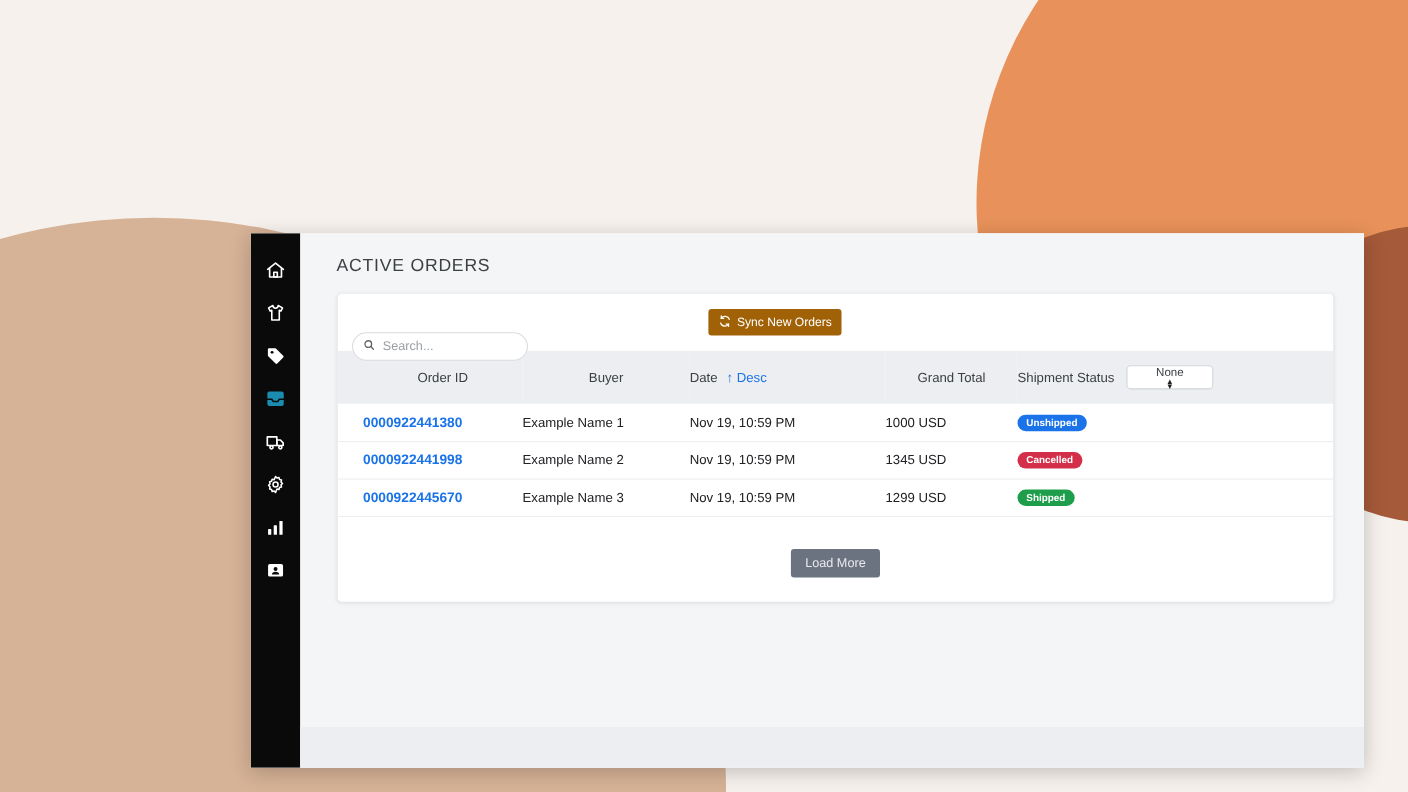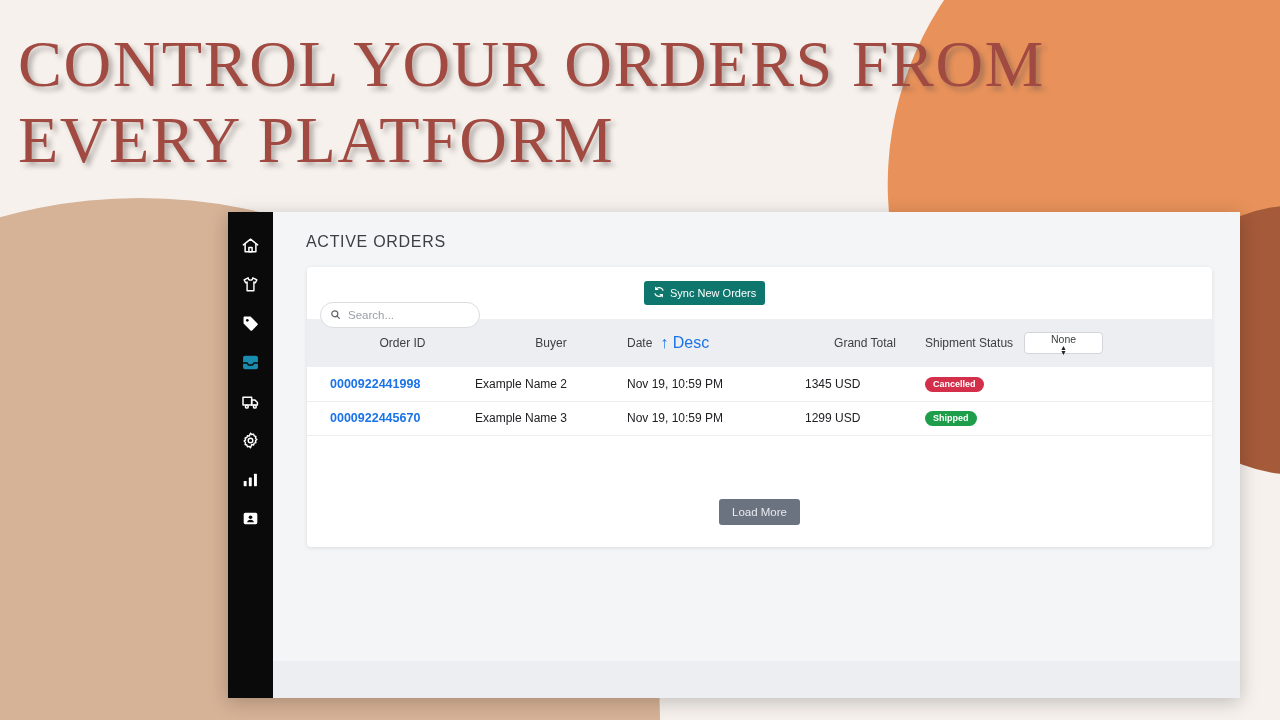--- a/index.html
+++ b/index.html
@@ -138,21 +138,21 @@
     color: #3c4043;
     width: 100%;
     background: transparent;
   }
   #search-input::placeholder { color: #9aa0a6; }
 
   #sync-btn {
     position: absolute;
     left: 337px;
     height: 24px;
-    background: #0f766e;
+    background: #a16207;
     color: #fff;
     border: none;
     border-radius: 3px;
     font-family: "Liberation Sans", sans-serif;
     font-size: 11px;
     padding: 0 9px;
     display: flex; align-items: center; gap: 5px;
     cursor: pointer;
     white-space: nowrap;
   }
@@ -169,21 +169,21 @@
     height: 42px;
     vertical-align: middle;
   }
   .c1 { width: 168px; padding-left: 23px !important; }
   .c2 { width: 152px; }
   .c3 { width: 178px; }
   .c4 { width: 120px; }
   .c5 { }
 
   #date-head { display: flex; align-items: center; gap: 8px; }
-  #sort-label { color: #1a73e8; font-size: 16px; }
+  #sort-label { color: #1a73e8; font-size: 12px; }
 
   #ship-head { display: flex; align-items: center; gap: 11px; }
   #status-select {
     width: 79px; height: 22px;
     border: 1px solid #d2d5d9;
     border-radius: 4px;
     background: #fff;
     font-family: "Liberation Sans", sans-serif;
     font-size: 10.5px;
     color: #3c4043;
@@ -247,22 +247,20 @@
 </style>
 </head>
 <body>
 
 <div id="stage">
 
   <div class="blob" id="blob-tan"></div>
   <div class="blob" id="blob-orange"></div>
   <div class="blob" id="blob-brown"></div>
 
-  <div id="headline">Control your orders from
-every platform</div>
 
   <div id="app-window">
 
     <div id="sidebar">
 
       <div class="side-item">
         <span>
           <svg width="19" height="19" viewBox="0 0 24 24" fill="none" stroke="#ffffff" stroke-width="1.9" stroke-linejoin="round" stroke-linecap="round">
             <path d="M3 11.2 12 4l9 7.2"></path>
             <path d="M5.2 10.4V20h13.6v-9.6"></path>
@@ -395,20 +393,27 @@
                       <span>▲</span>
                         <span>▼</span>
                     </span>
                   </div>
                 </div>
               </th>
             </tr>
           </thead>
           <tbody id="orders-body">
               <tr>
+                <td class="c1" style="padding-left: 23px;"><span class="order-link">0000922441380</span></td>
+                <td class="c2">Example Name 1</td>
+                <td class="c3">Nov 19, 10:59 PM</td>
+                <td class="c4">1000 USD</td>
+                <td class="c5"><span class="badge" style="background: rgb(26, 115, 232);">Unshipped</span></td>
+              </tr>
+              <tr>
                 <td class="c1" style="padding-left: 23px;"><span class="order-link">0000922441998</span></td>
                 <td class="c2">Example Name 2</td>
                 <td class="c3">Nov 19, 10:59 PM</td>
                 <td class="c4">1345 USD</td>
                 <td class="c5"><span class="badge" style="background: rgb(211, 47, 74);">Cancelled</span></td>
               </tr>
               <tr>
                 <td class="c1" style="padding-left: 23px;"><span class="order-link">0000922445670</span></td>
                 <td class="c2">Example Name 3</td>
                 <td class="c3">Nov 19, 10:59 PM</td>

